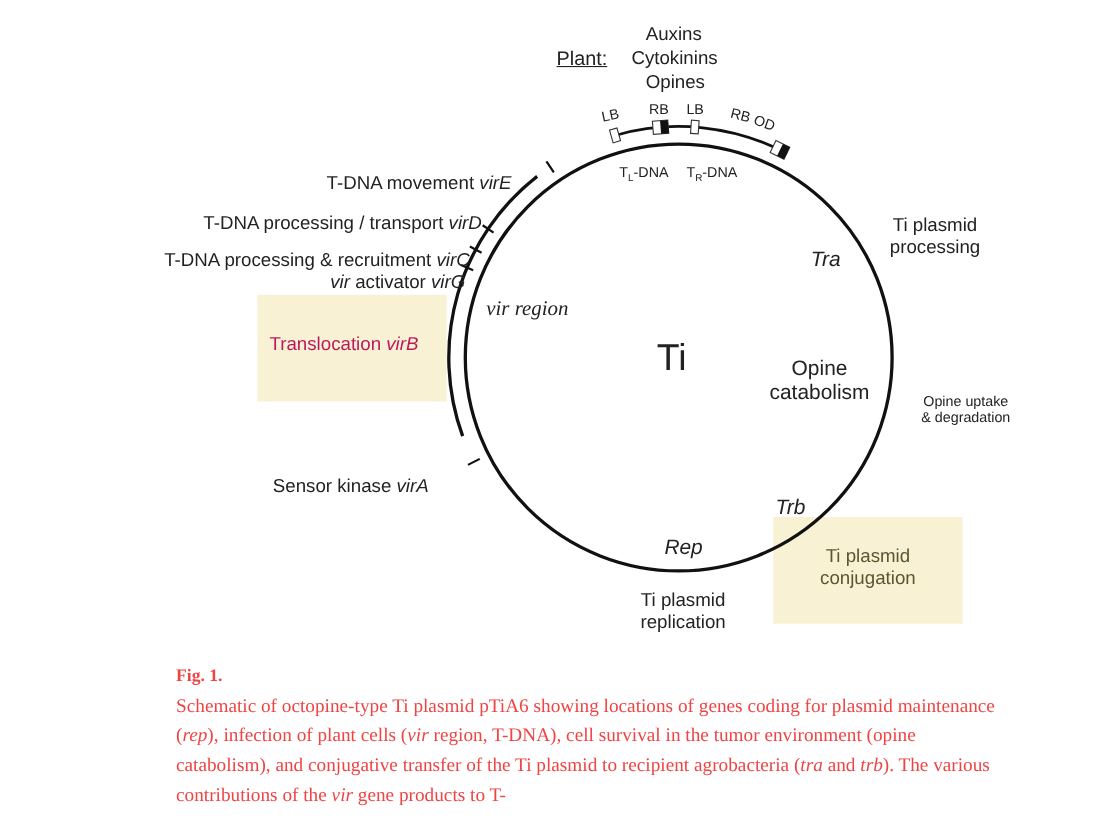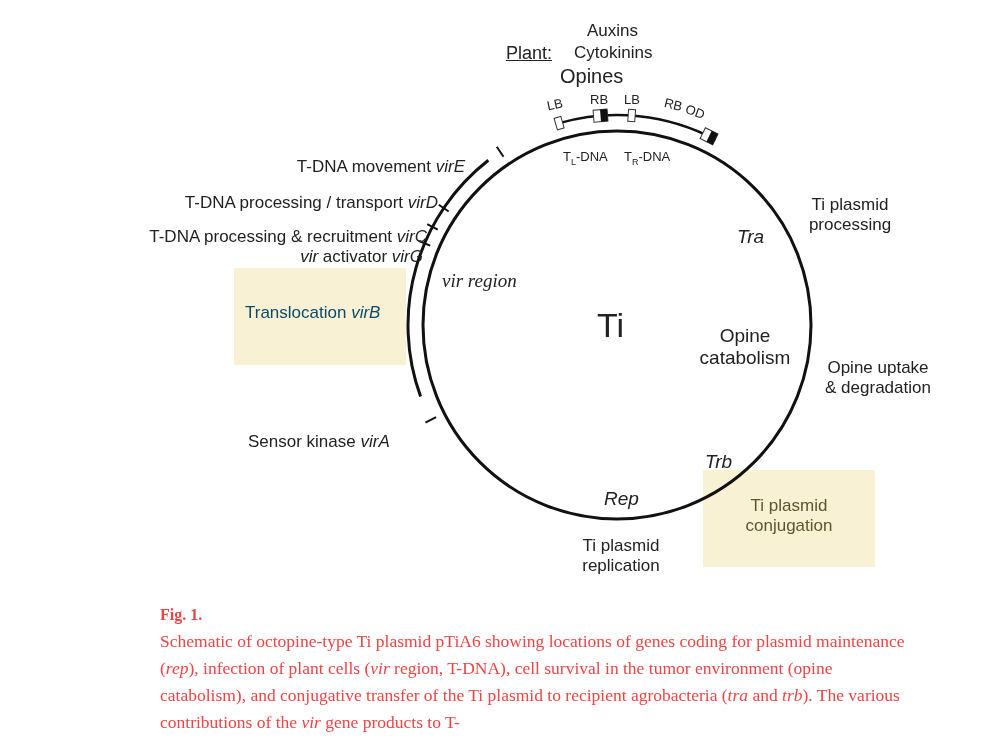--- a/index.html
+++ b/index.html
@@ -46,21 +46,21 @@
         <g transform="translate(709.0579408257063,136.2532502771749) rotate(26)">
           <rect x="-7" y="-6" width="14" height="12" fill="#fff" stroke="#333" stroke-width="1"></rect>
           <rect x="0" y="-6" width="7" height="12" fill="#111"></rect>
         </g>
       </g>
   </svg>
 
   <div class="lbl" style="left:506px; top:43px; font-size:18px;text-decoration:underline;">Plant:</div>
   <div class="lbl" style="left:587px; top:21px; font-size:17px;">Auxins</div>
   <div class="lbl" style="left:574px; top:43px; font-size:17px;">Cytokinins</div>
-  <div class="lbl" style="left:560px; top:65px; font-size:20px;">Opines</div>
+  <div class="lbl" style="left:587px; top:65px; font-size:17px;">Opines</div>
 
   <div class="lbl" style="left:547px; top:98px; font-size:13px; transform:rotate(-12deg);">LB</div>
   <div class="lbl" style="left:590px; top:93px; font-size:13px;">RB</div>
   <div class="lbl" style="left:624px; top:93px; font-size:13px;">LB</div>
   <div class="lbl" style="left:664px; top:98px; font-size:13px; transform:rotate(14deg);">RB</div>
   <div class="lbl" style="left:685px; top:105px; font-size:13px; transform:rotate(20deg);">OD</div>
 
   <div class="lbl" style="left:563px; top:150px; font-size:13px;">
     <span>T</span><sub style="font-size:9px;">L</sub><span>-DNA</span>
   </div>
@@ -73,42 +73,42 @@
   </div>
   <div class="lbl" style="right:573px; top:227px; font-size:17px;">
     <span>T-DNA processing &amp; recruitment </span><i>virC</i>
   </div>
   <div class="lbl" style="right:562px; top:193px; font-size:17px;">
     <span>T-DNA processing / transport </span><i>virD</i>
   </div>
   <div class="lbl" style="right:577px; top:247px; font-size:17px;">
     <i>vir</i><span> activator </span><i>virG</i>
   </div>
-  <div class="lbl hl-text" style="left:245px; top:303px; font-size:17px; color:#0c4a6e;">
+  <div class="lbl hl-text" style="left:245px; top:303px; font-size:17px; color:#be185d;">
     <span>Translocation </span><i>virB</i>
   </div>
   <div class="lbl" style="left:248px; top:388px; font-size:17px;margin-top:44px;">
     <span>Sensor kinase </span><i>virA</i>
   </div>
 
   <div class="lbl" style="left:442px; top:270px; font-size:19px; font-style:italic;font-family:Liberation Serif, serif;">vir region</div>
   <div class="lbl" style="left:597px; top:306px; font-size:34px;">Ti</div>
   <div class="lbl" style="left:737px; top:226px; font-size:19px; font-style:italic;">Tra</div>
   <div class="lbl" style="left:690px; top:325px; font-size:19px; text-align:center; width:110px;">
     <div>Opine</div>
     <div>catabolism</div>
   </div>
   <div class="lbl" style="left:705px; top:451px; font-size:19px; font-style:italic;">Trb</div>
   <div class="lbl" style="left:604px; top:488px; font-size:19px; font-style:italic;">Rep</div>
 
   <div class="lbl" style="left:800px; top:195px; font-size:17px; text-align:center; width:100px;">
     <div>Ti plasmid</div>
     <div>processing</div>
   </div>
-  <div class="lbl" style="left:817px; top:358px; font-size:17px; text-align:center; width:122px;">
+  <div class="lbl" style="left:817px; top:358px; font-size:13px; text-align:center; width:122px;">
     <div>Opine uptake</div>
     <div>&amp; degradation</div>
   </div>
   <div class="lbl" style="left:703px; top:496px; font-size:17px; text-align:center; width:172px; color:#5c5530;">
     <div>Ti plasmid</div>
     <div>conjugation</div>
   </div>
   <div class="lbl" style="left:570px; top:536px; font-size:17px; text-align:center; width:102px;">
     <div>Ti plasmid</div>
     <div>replication</div>

